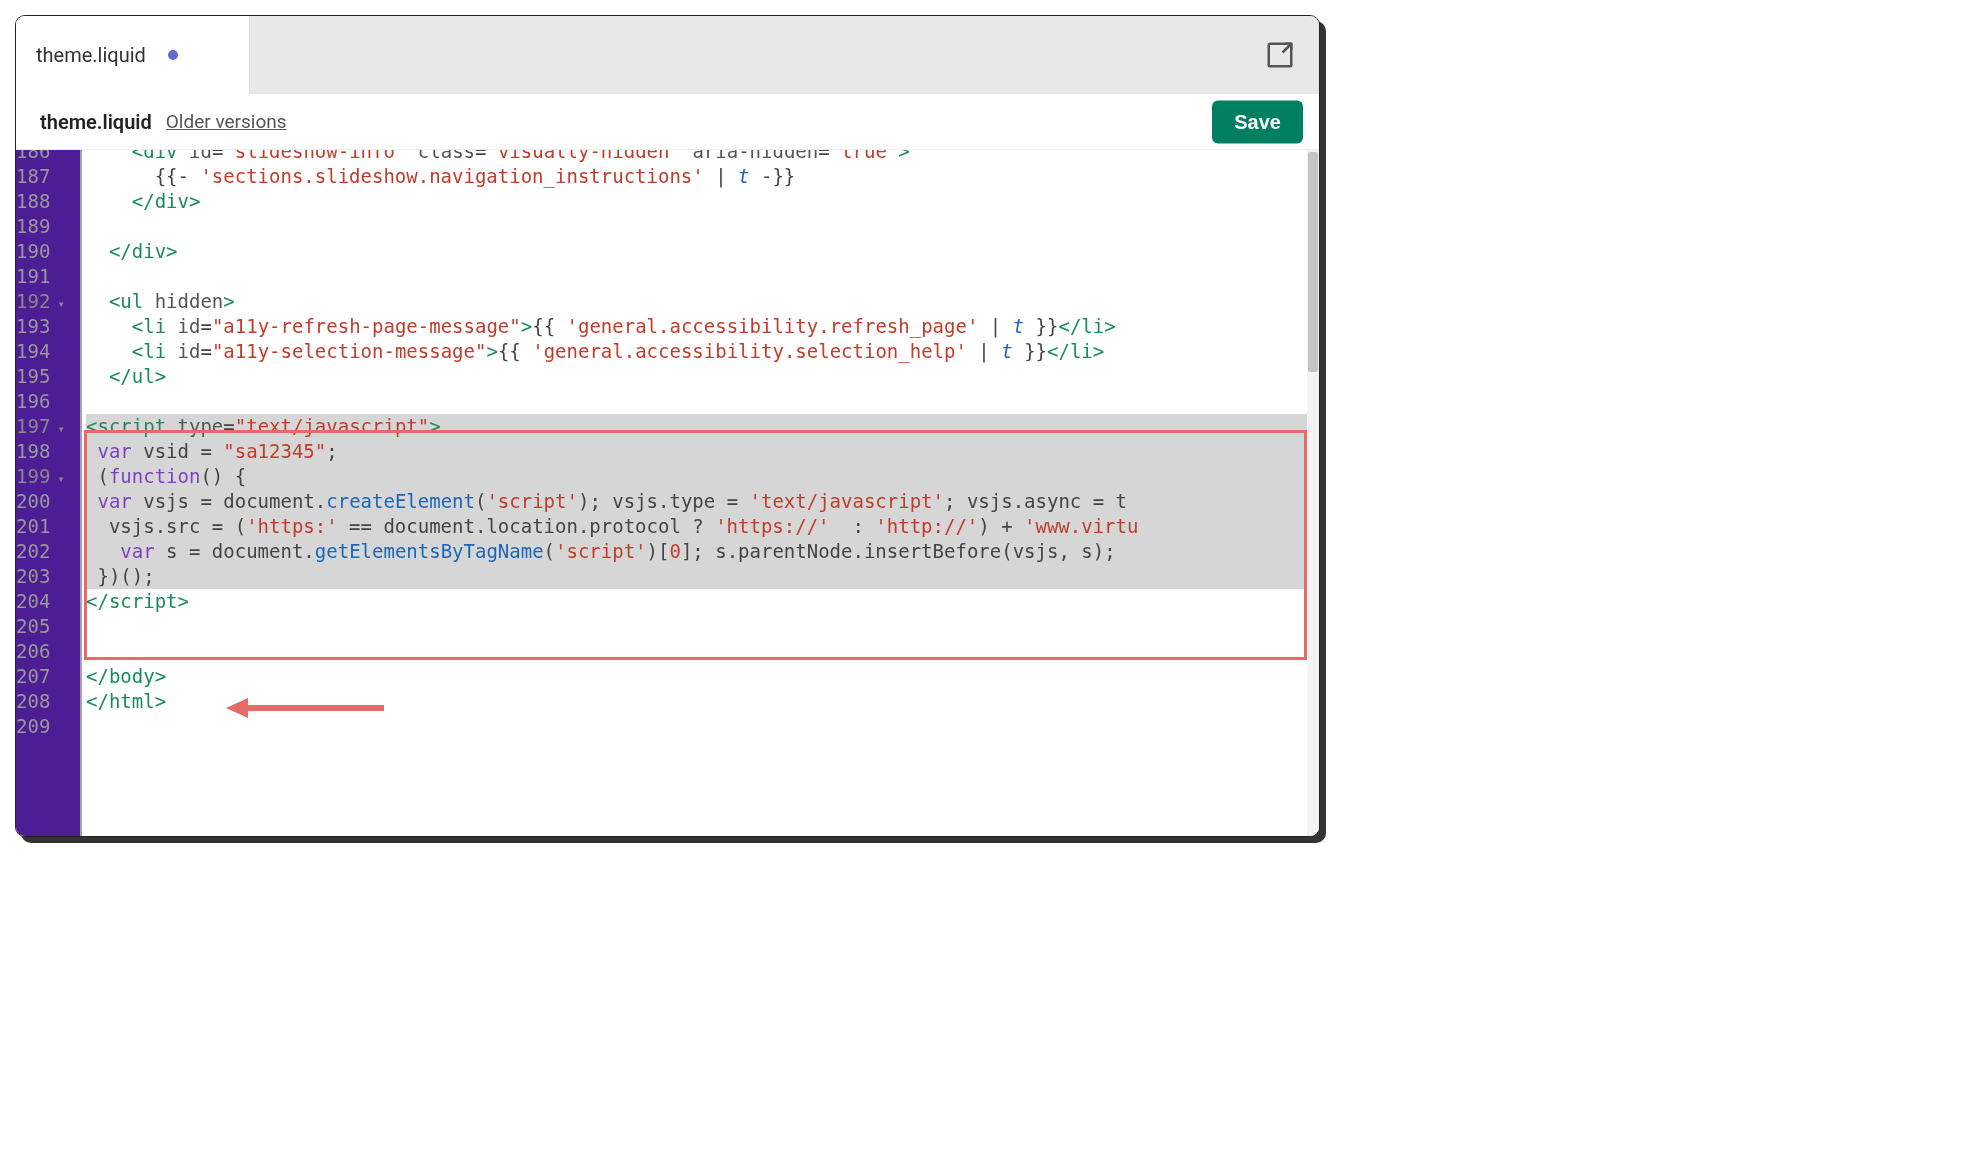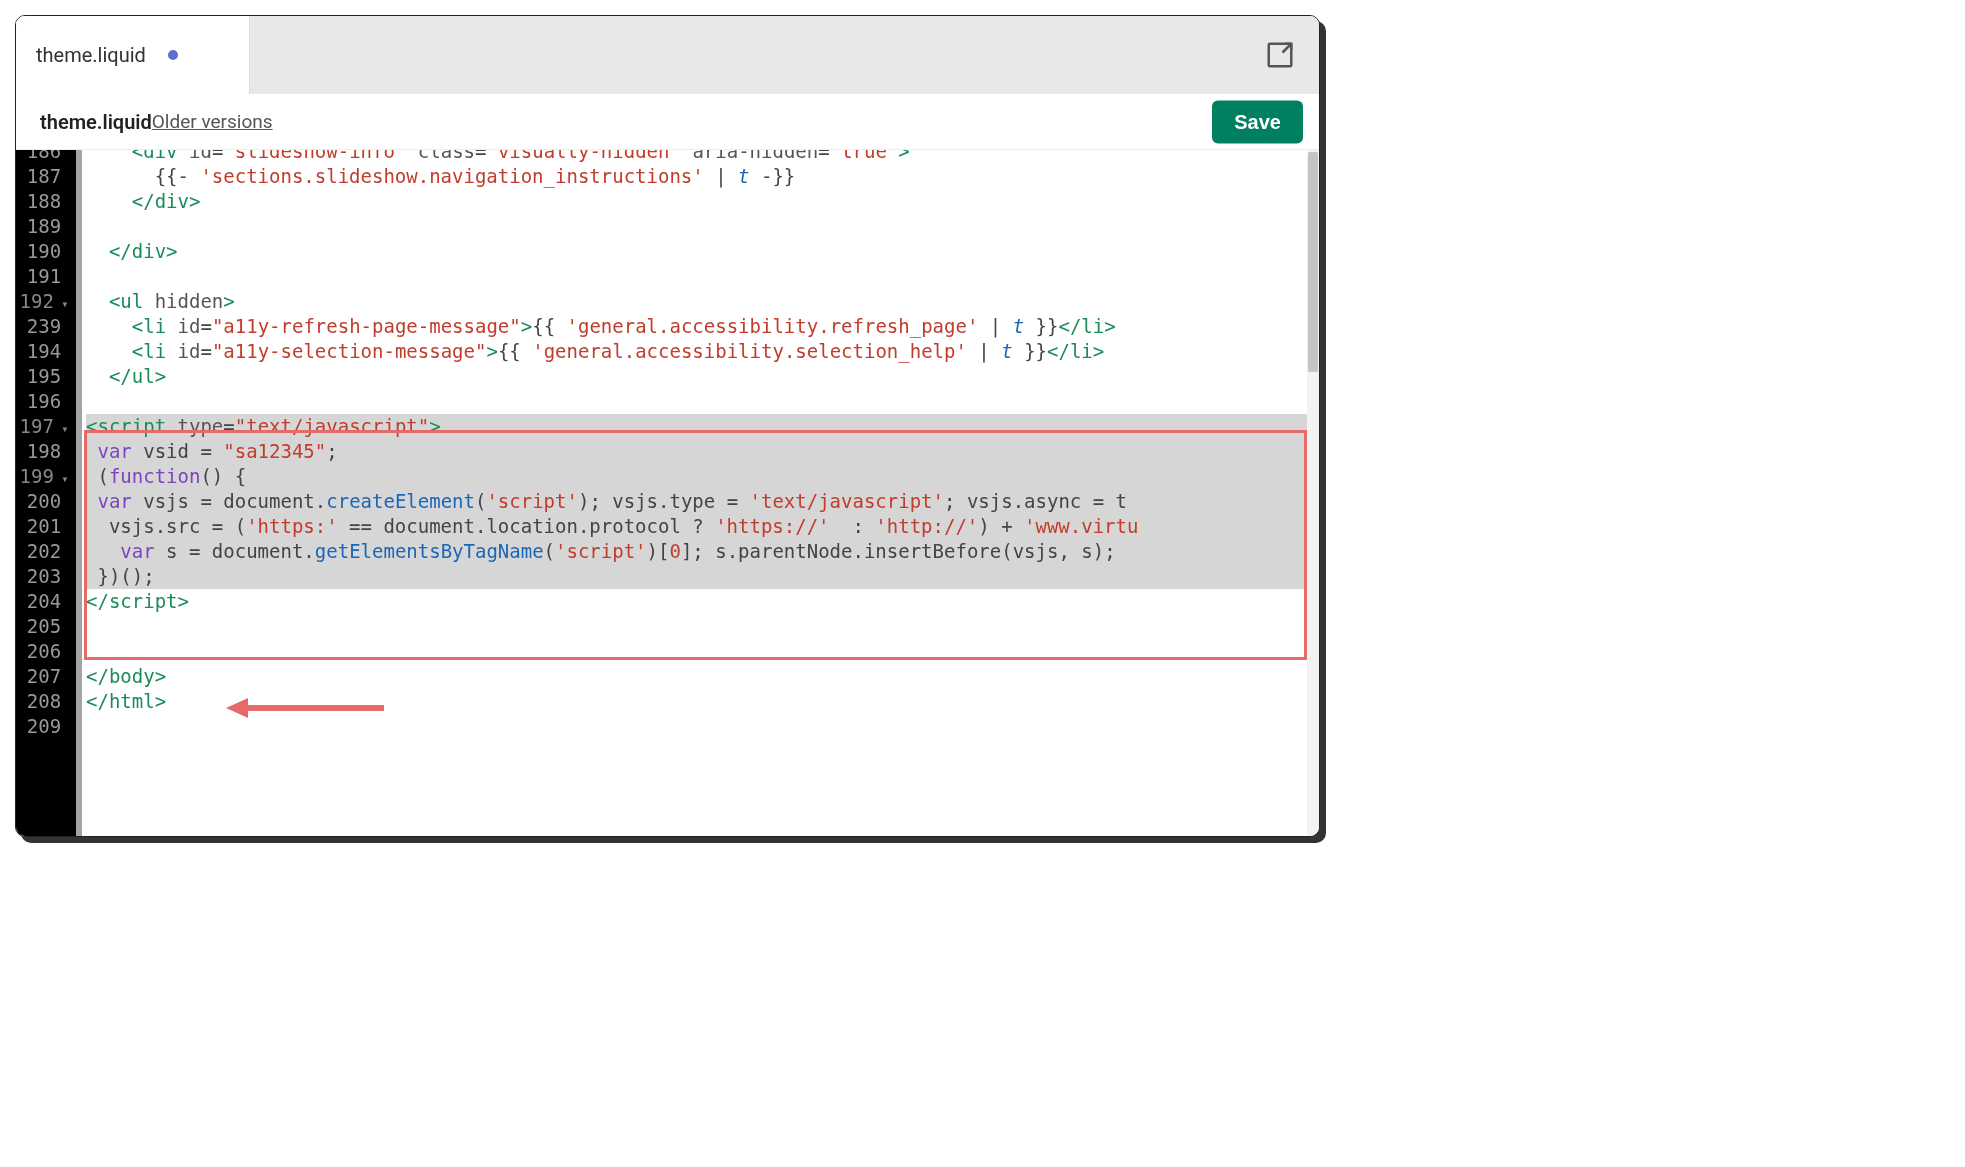--- a/index.html
+++ b/index.html
@@ -64,20 +64,21 @@
 }
 .filename {
   font-size: 20px;
   font-weight: 600;
   color: #222;
 }
 .older-link {
   font-size: 19px;
   color: #555;
   text-decoration: underline;
+  margin-left: 14px;
   cursor: pointer;
 }
 .save-btn {
   position: absolute;
   right: 16px;
   top: 50%;
   transform: translateY(-50%);
   background: #008060;
   color: #fff;
   border: none;
@@ -90,28 +91,28 @@
 }
 
 .editor {
   display: flex;
   height: calc(100% - 134px);
   position: relative;
   overflow: hidden;
 }
 .gutter {
   width: 66px;
-  background: #000000;
+  background: #4c1d95;
   color: #999;
   font-family: "Consolas", "Monaco", monospace;
   font-size: 19px;
-  text-align: center;
+  text-align: left;
   padding-top: 2px;
   user-select: none;
-  border-right: 6px solid #a3a3a3;
+  border-right: 2px solid #a3a3a3;
 }
 .gutter div {
   height: 25px;
   line-height: 25px;
   padding-right: 4px;
   white-space: nowrap;
 }
 .gutter .fold { color: #888; }
 .gutter .fold::after {
   content: " ▾";
@@ -214,21 +215,21 @@
 
   <div class="editor">
     <div class="gutter topclip" id="gutter">
         <div>186</div>
         <div>187</div>
         <div>188</div>
         <div>189</div>
         <div>190</div>
         <div>191</div>
         <div class="fold">192</div>
-        <div>239</div>
+        <div>193</div>
         <div>194</div>
         <div>195</div>
         <div>196</div>
         <div class="fold">197</div>
         <div>198</div>
         <div class="fold">199</div>
         <div>200</div>
         <div>201</div>
         <div>202</div>
         <div>203</div>

